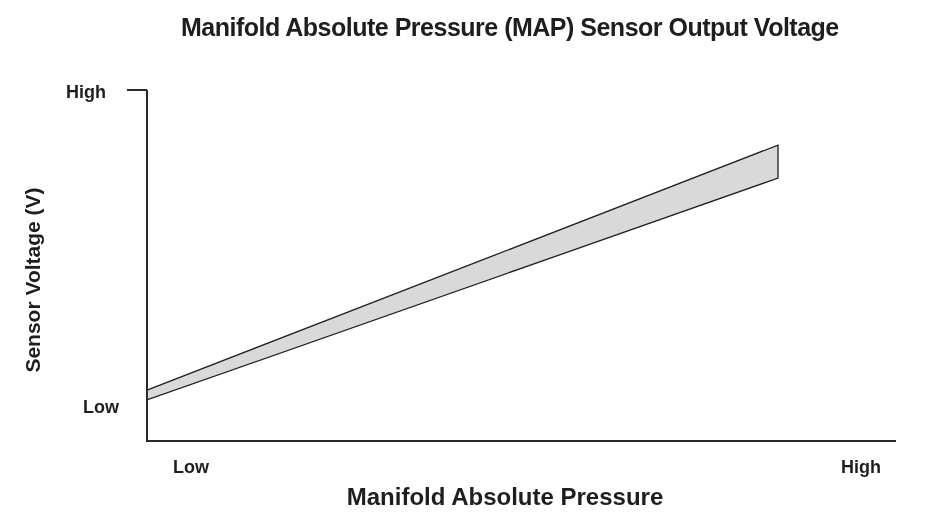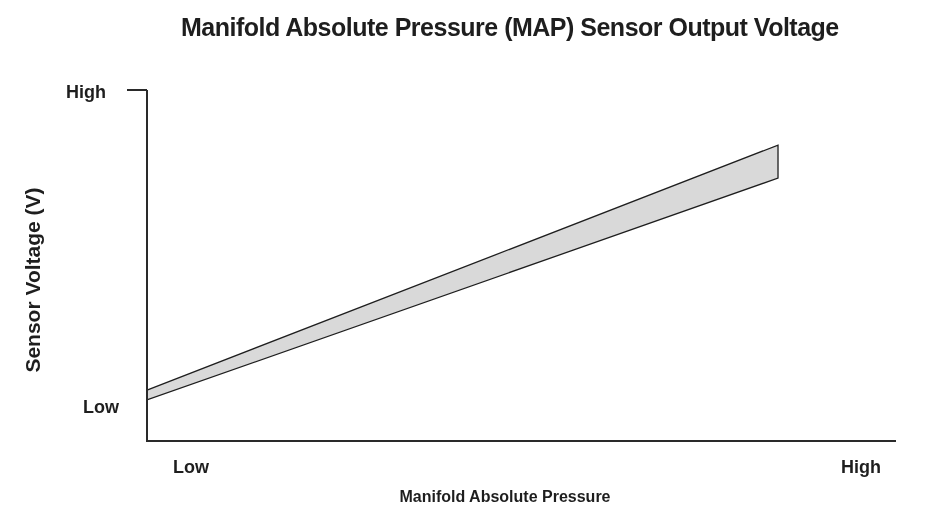--- a/index.html
+++ b/index.html
@@ -37,21 +37,21 @@
   }
   #y-axis-title {
     left: 33px;
     top: 280px;
     font-size: 21px;
     transform: translate(-50%, -50%) rotate(-90deg);
   }
   #x-axis-title {
     left: 505px;
     top: 497px;
-    font-size: 16px;
+    font-size: 24px;
     transform: translate(-50%, -50%);
   }
   .tick-label {
     font-size: 18px;
     transform: translate(-50%, -50%);
   }
   #y-tick-high { left: 86px;  top: 92px;  }
   #y-tick-low  { left: 101px; top: 407px; }
   #x-tick-low  { left: 191px; top: 467px; }
   #x-tick-high { left: 861px; top: 467px; }

